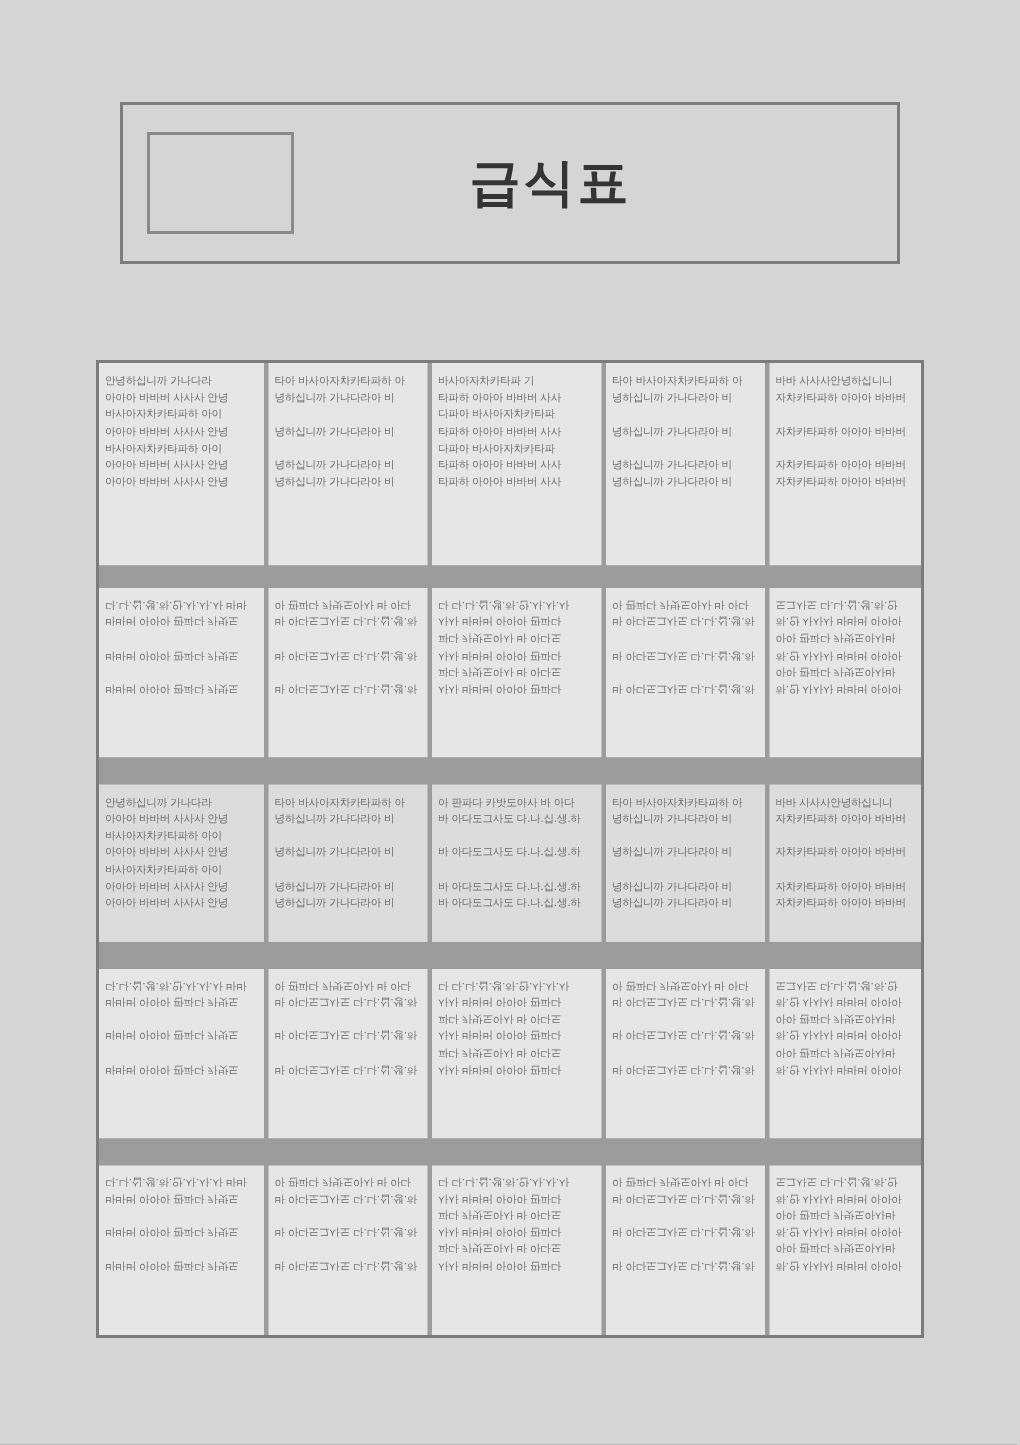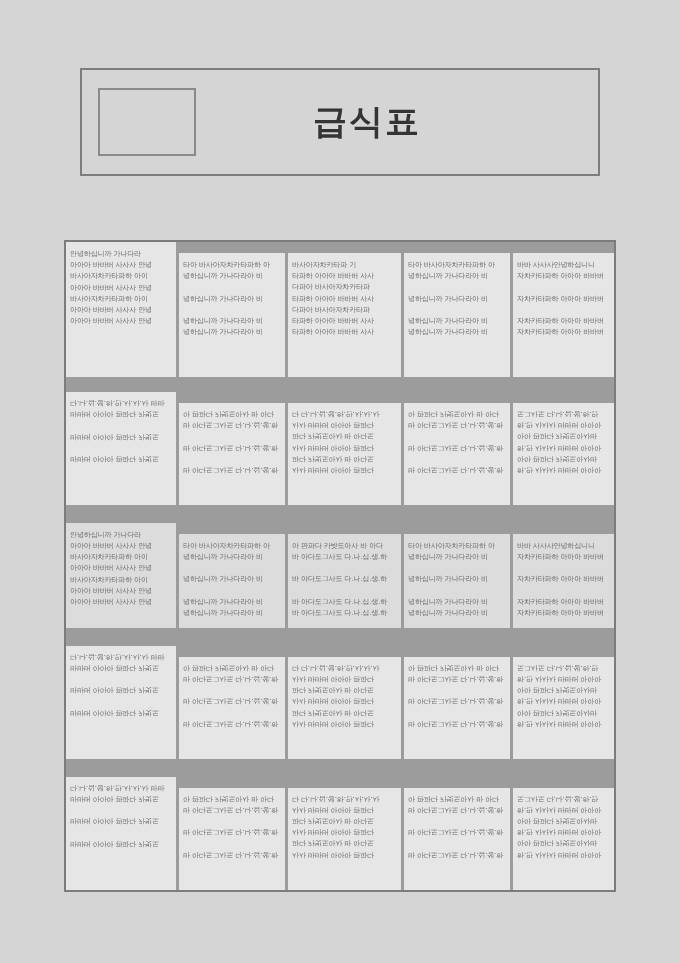--- a/index.html
+++ b/index.html
@@ -83,21 +83,20 @@
     box-sizing: border-box;
     padding: 6px 4px 8px 4px;
     overflow: hidden;
     display: flex;
     flex-direction: column;
     align-items: flex-start;
     justify-content: flex-start;
   }
   .cell + .cell {
     margin-left: 3px;
-    margin-top: 11px;
   }
   .cell.dark {
     background: #dcdcdc;
   }
 
   .cell .line {
     font-size: 7.1px;
     line-height: 11.2px;
     color: #6a6a6a;
     text-align: center;

